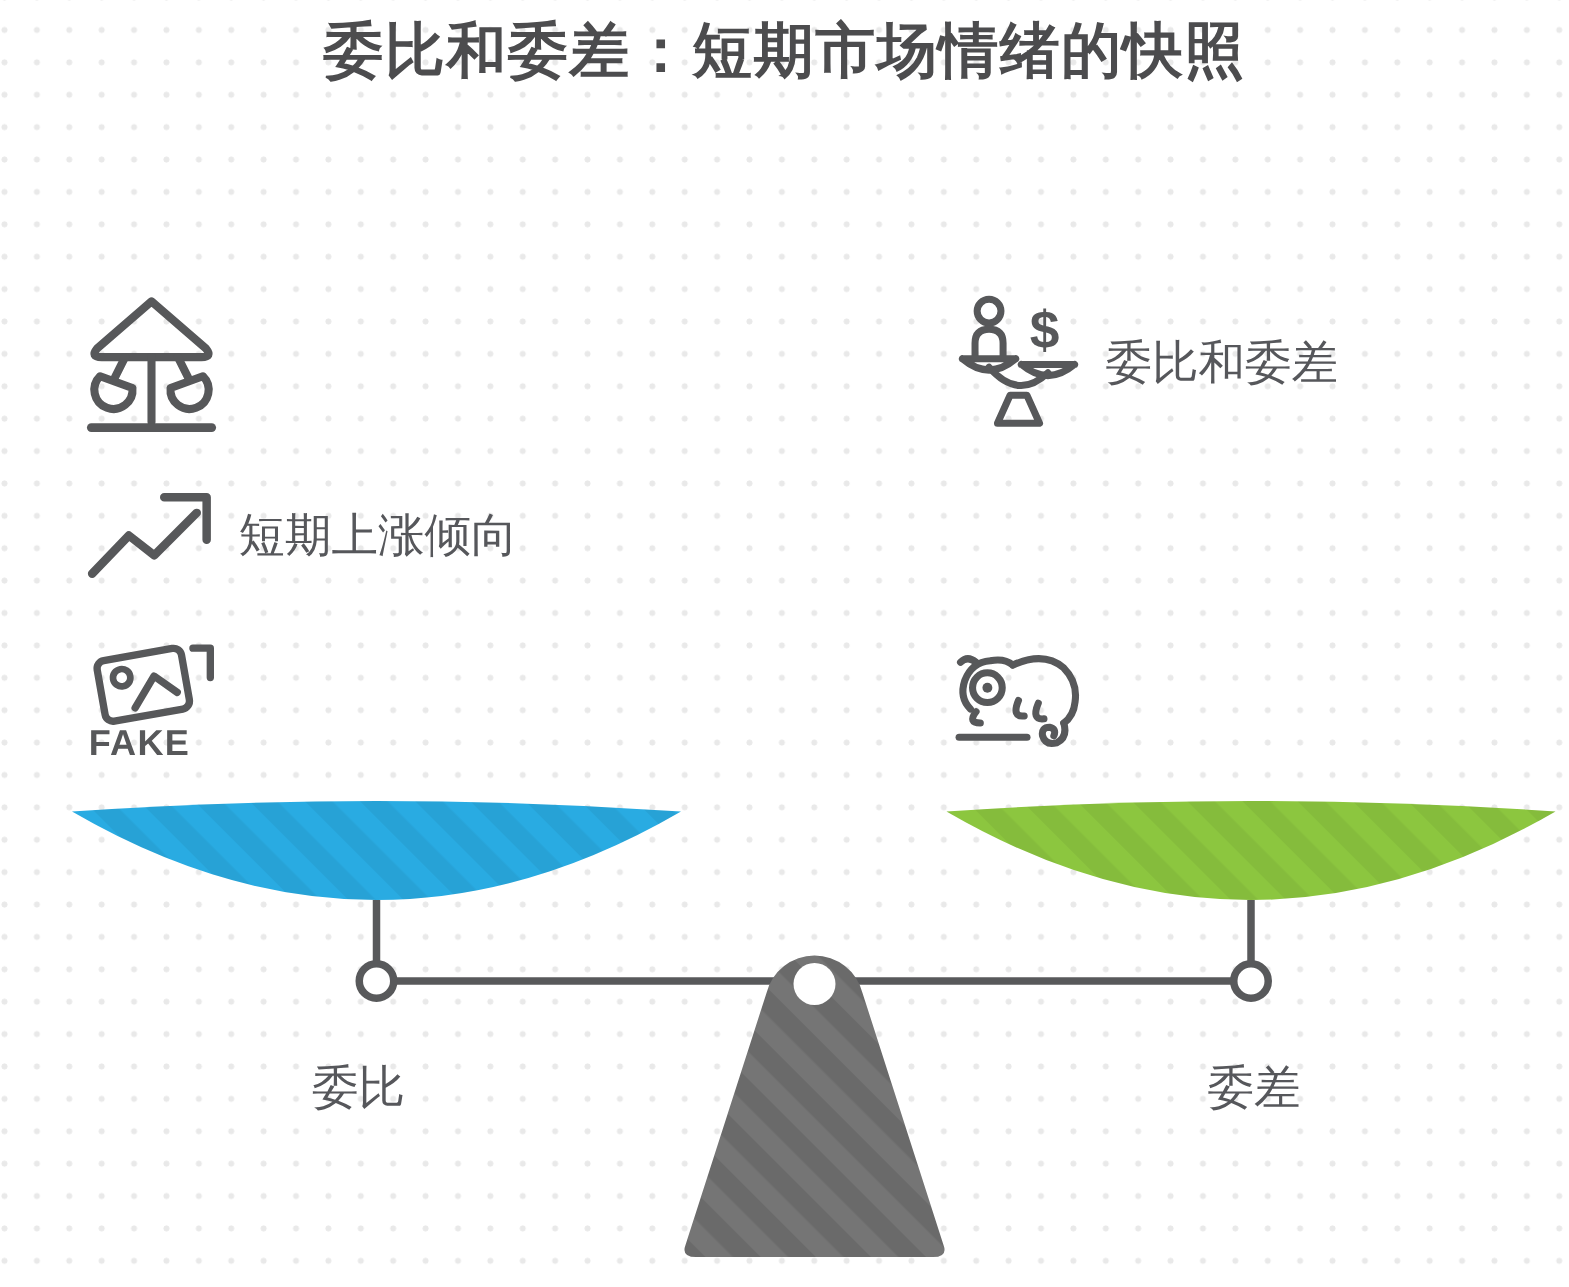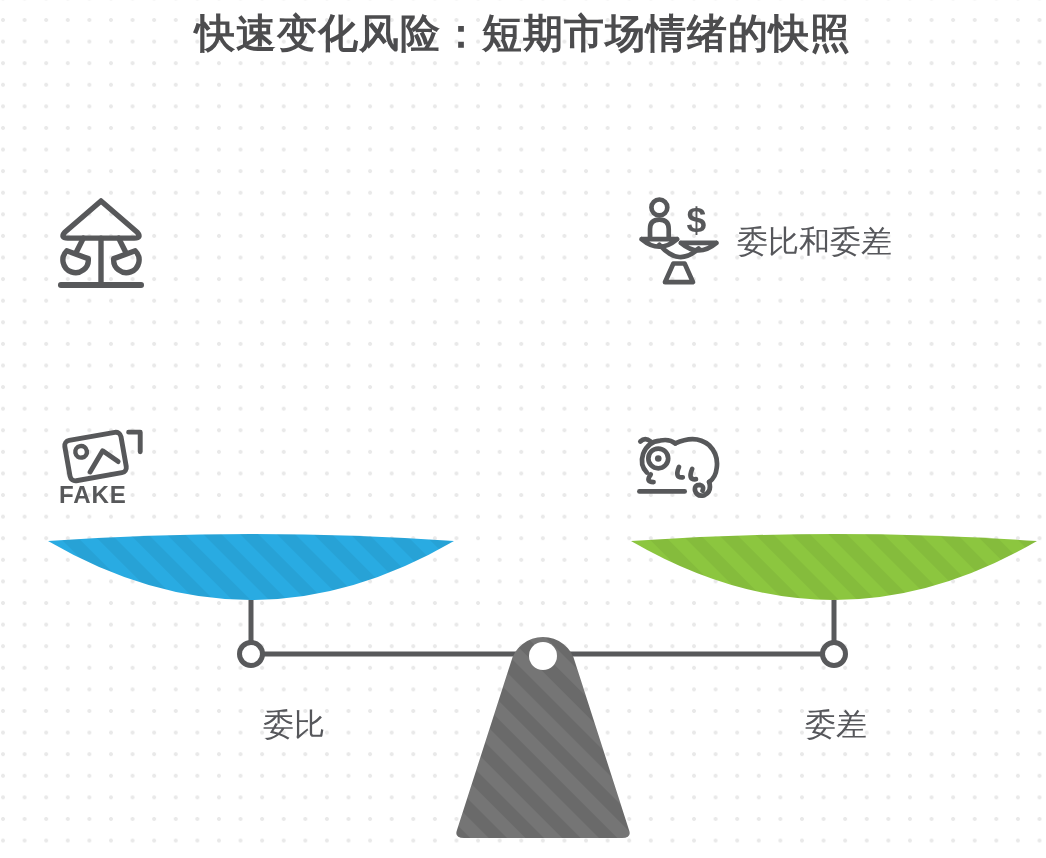--- a/index.html
+++ b/index.html
@@ -17,45 +17,54 @@
   }
   .feature{position:absolute;display:flex;align-items:center;height:100px;}
   .feature .icon-box{flex:0 0 92px;width:92px;display:flex;justify-content:center;align-items:center;}
   .feature .label{font-size:31px;color:#56575b;margin-left:12px;white-space:nowrap;}
   .row-l{left:55px;}
   .row-r{left:633px;}
   .row-1{top:192px;}
   .row-2{top:307px;}
   .row-3{top:416px;}
   .pan-label{position:absolute;top:704px;width:140px;text-align:center;font-size:31px;color:#56575b;}
-  .pan-label-left{left:185px;text-align:right;}
+  .pan-label-left{left:169px;}
   .pan-label-right{left:766px;}
   .scale-svg{position:absolute;left:0;top:0;}
   svg .ln{fill:none;stroke:#57585a;stroke-linecap:round;stroke-linejoin:round;}
 </style>
 </head>
 <body>
 
 <div class="canvas">
 
-  <div class="title">快速变化风险：短期市场情绪的快照</div>
+  <div class="title">委比和委差：短期市场情绪的快照</div>
 
   <div class="feature row-l row-1">
     <div class="icon-box">
       <svg width="90" height="94" viewBox="0 0 92 96">
         <path class="ln" stroke-width="5.5" d="M 46 6 L 83 38 Q 88 44 80 44 L 12 44 Q 4 44 9 38 Z"></path>
         <path class="ln" stroke-width="5.5" d="M 46 44 V 88"></path>
         <path class="ln" stroke-width="5.5" d="M 28 44 L 21 58 M 64 44 L 71 58"></path>
         <path class="ln" stroke-width="5.5" d="M 11 57 L 33 65 A 13 13 0 1 1 11 57 Z"></path>
         <path class="ln" stroke-width="5.5" d="M 81 57 L 59 65 A 13 13 0 1 0 81 57 Z"></path>
         <path class="ln" stroke-width="6" d="M 5 92 H 87"></path>
       </svg>
     </div>
   </div>
 
+  <div class="feature row-l row-2">
+    <div class="icon-box">
+      <svg width="92" height="66" viewBox="0 0 96 70">
+        <path class="ln" stroke-width="6" d="M 6 62 L 32 35 L 50 49 L 80 19"></path>
+        <path class="ln" stroke-width="6" d="M 57 8 H 87 V 38"></path>
+      </svg>
+    </div>
+    <div class="label">短期上涨倾向</div>
+  </div>
 
   <div class="feature row-l row-3">
     <div class="icon-box">
       <svg width="88" height="82" viewBox="0 0 96 92">
         <g transform="rotate(-10 44 36)">
           <rect class="ln" stroke-width="5.5" x="10" y="12" width="64" height="46" rx="6"></rect>
           <circle class="ln" stroke-width="5" cx="27" cy="27" r="6.5"></circle>
           <path class="ln" stroke-width="5.5" d="M 33 51 L 51 30 L 66 45"></path>
         </g>
         <path class="ln" stroke-width="5.5" d="M 79 8 L 92 8 L 92 30"></path>

